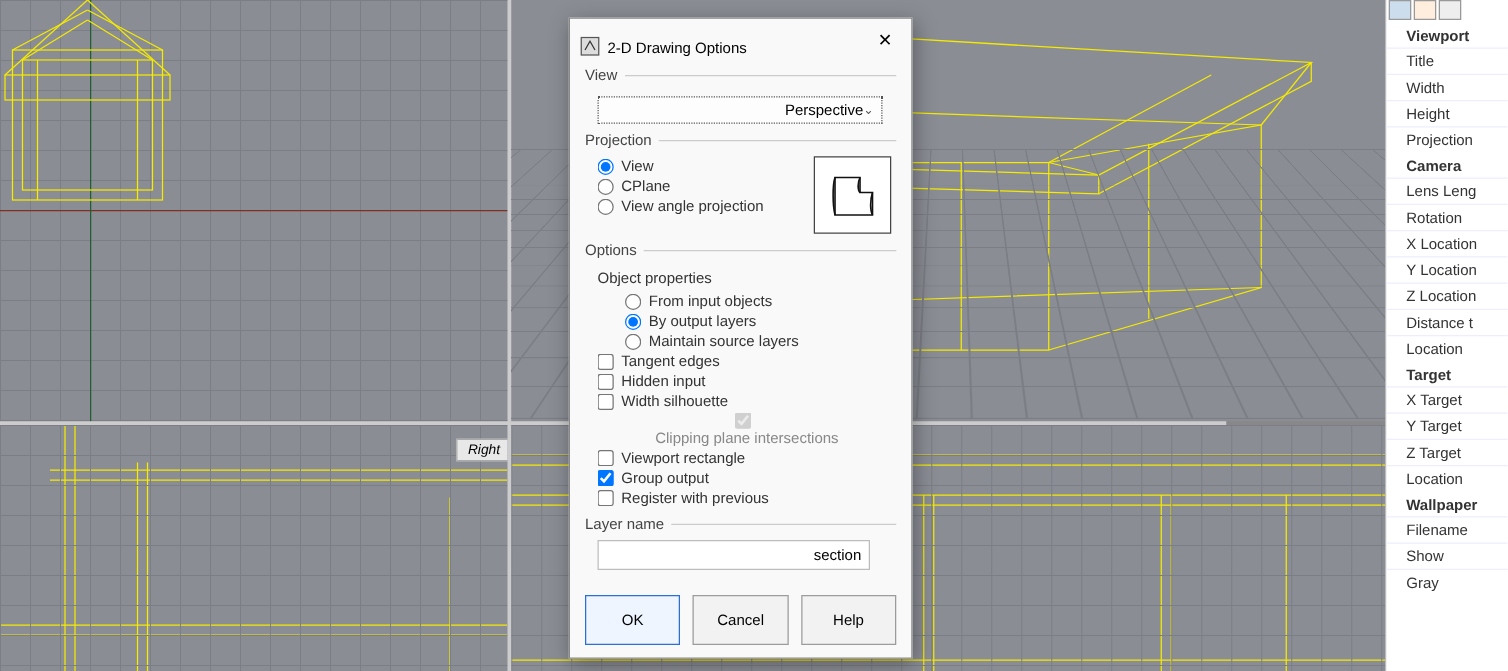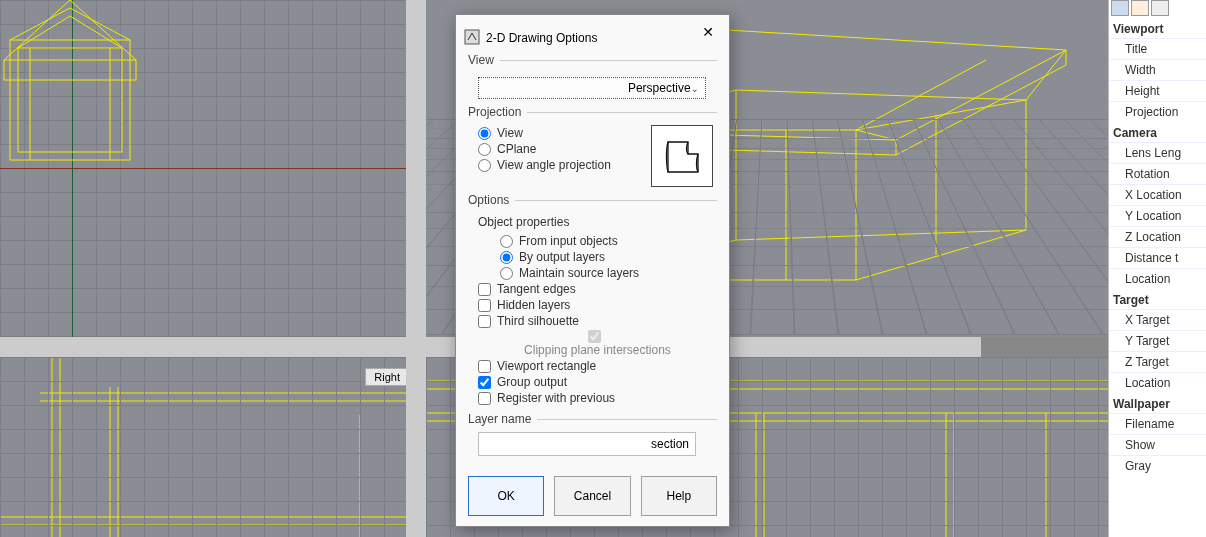--- a/index.html
+++ b/index.html
@@ -1,32 +1,32 @@
 <!DOCTYPE html>
 <html><head>
 <meta charset="utf-8">
 <style>
 * { box-sizing: border-box; margin: 0; padding: 0; font-family: "Segoe UI", Tahoma, sans-serif; font-size: 12px; }
 body { width: 1206px; height: 537px; overflow: hidden; background: #888; position: relative; }
-.viewports { position: absolute; left: 0; top: 0; width: 981px; height: 537px; display: grid; grid-template-columns: 406px 702px; grid-template-rows: 337px 200px; gap: 20px; background: #ccc; }
+.viewports { position: absolute; left: 0; top: 0; width: 981px; height: 537px; display: grid; grid-template-columns: 406px 702px; grid-template-rows: 337px 200px; gap: 3px; background: #ccc; font-style: italic; }
 .vp { background: #8a8d94; position: relative; overflow: hidden; }
 .vp-grid { position:absolute; inset:0; background-image:
   linear-gradient(#7b7e85 1px, transparent 1px),
   linear-gradient(90deg, #7b7e85 1px, transparent 1px);
   background-size: 24px 24px;
 }
 .vp-tl .axis-h { position:absolute; left:0; right:0; top:168px; height:0; border-top:1px solid #803020; }
 .vp-tl .axis-v { position:absolute; top:0; bottom:0; left:72px; width:0; border-left:1px solid #206030; }
 .vp-label { position:absolute; background:#e8e8e8; color:#000; padding:2px 8px; border:1px solid #aaa; font-size:11px; }
 .vp-bl .vp-label { right:-3px; top:11px; }
 .yellow-wire { stroke:#f5ea00; stroke-width:1; fill:none; }
 .side-panel { position:absolute; right:0; top:0; width:98px; height:537px; background:#fff; border-left:1px solid #bbb; }
 .side-panel .tab-icons { height:18px; display:flex; gap:2px; padding:0 2px; }
 .side-panel .tab-icons span { width:18px; height:16px; border:1px solid #999; }
-.sp-head { font-weight:600; padding:4px 4px 2px 4px; color:#333; }
+.sp-head { font-weight:600; padding:4px 4px 2px 16px; color:#333; }
 .sp-row { padding:3px 0 3px 16px; color:#333; border-top:1px solid #eef; white-space:nowrap; overflow:hidden; cursor:default; }
 .dialog { position:absolute; left:455px; top:14px; width:275px; height:513px; background:#f9f9f9; border:1px solid #888; box-shadow:2px 4px 16px rgba(0,0,0,0.35); display:flex; flex-direction:column; }
 .dlg-titlebar { height:30px; display:flex; align-items:flex-end; padding:0 8px; }
 .dlg-titlebar .app-icon { width:16px; height:16px; margin-right:6px; }
 .dlg-titlebar .title { flex:1; color:#000; font-size:12px; }
 .dlg-titlebar .close { width:26px; height:26px; text-align:center; line-height:26px; font-size:14px; cursor:pointer; }
 .dlg-body { flex:1; padding:2px 12px 8px 12px; overflow:hidden; }
 .group-legend { color:#444; margin-top:6px; display:flex; align-items:center; }
 .group-legend .line { flex:1; border-top:1px solid #ccc; margin-left:6px; }
 .combo { margin:10px 0 4px 10px; width:228px; height:22px; border:1px dotted #555; background:#fdfdfd; display:flex; align-items:center; padding:0 6px; justify-content:flex-end; cursor:pointer; }
@@ -235,25 +235,25 @@
           <input type="radio" name="op" style="">
           <span>Maintain source layers</span>
         </label>
     </div>
     <label class="check-row sub">
         <input type="checkbox" style="">
         <span>Tangent edges</span>
       </label>
     <label class="check-row sub">
         <input type="checkbox" style="">
-        <span>Hidden layers</span>
-      </label>
-    <label class="check-row sub">
-        <input type="checkbox" style="">
-        <span>Third silhouette</span>
+        <span>Hidden input</span>
+      </label>
+    <label class="check-row sub">
+        <input type="checkbox" style="">
+        <span>Width silhouette</span>
       </label>
     <label class="check-row sub disabled">
         <input type="checkbox" checked="" disabled="" style="">
         <span>Clipping plane intersections</span>
       </label>
     <label class="check-row sub">
         <input type="checkbox" style="">
         <span>Viewport rectangle</span>
       </label>
     <label class="check-row sub">

